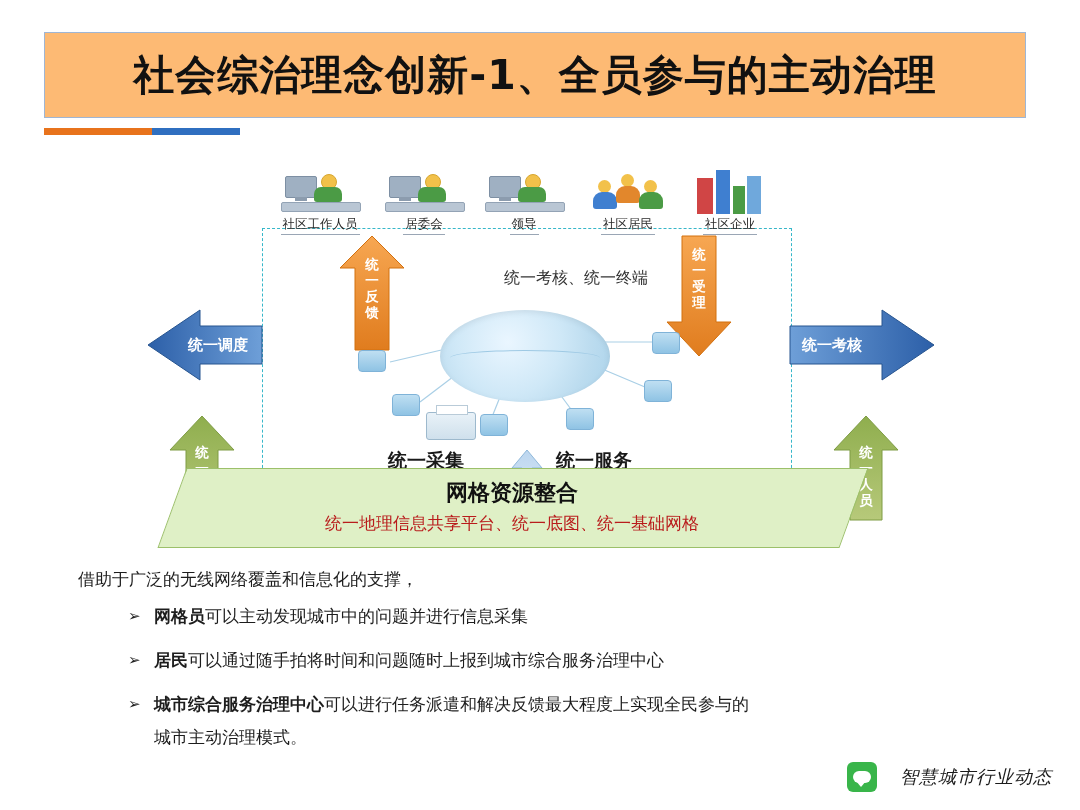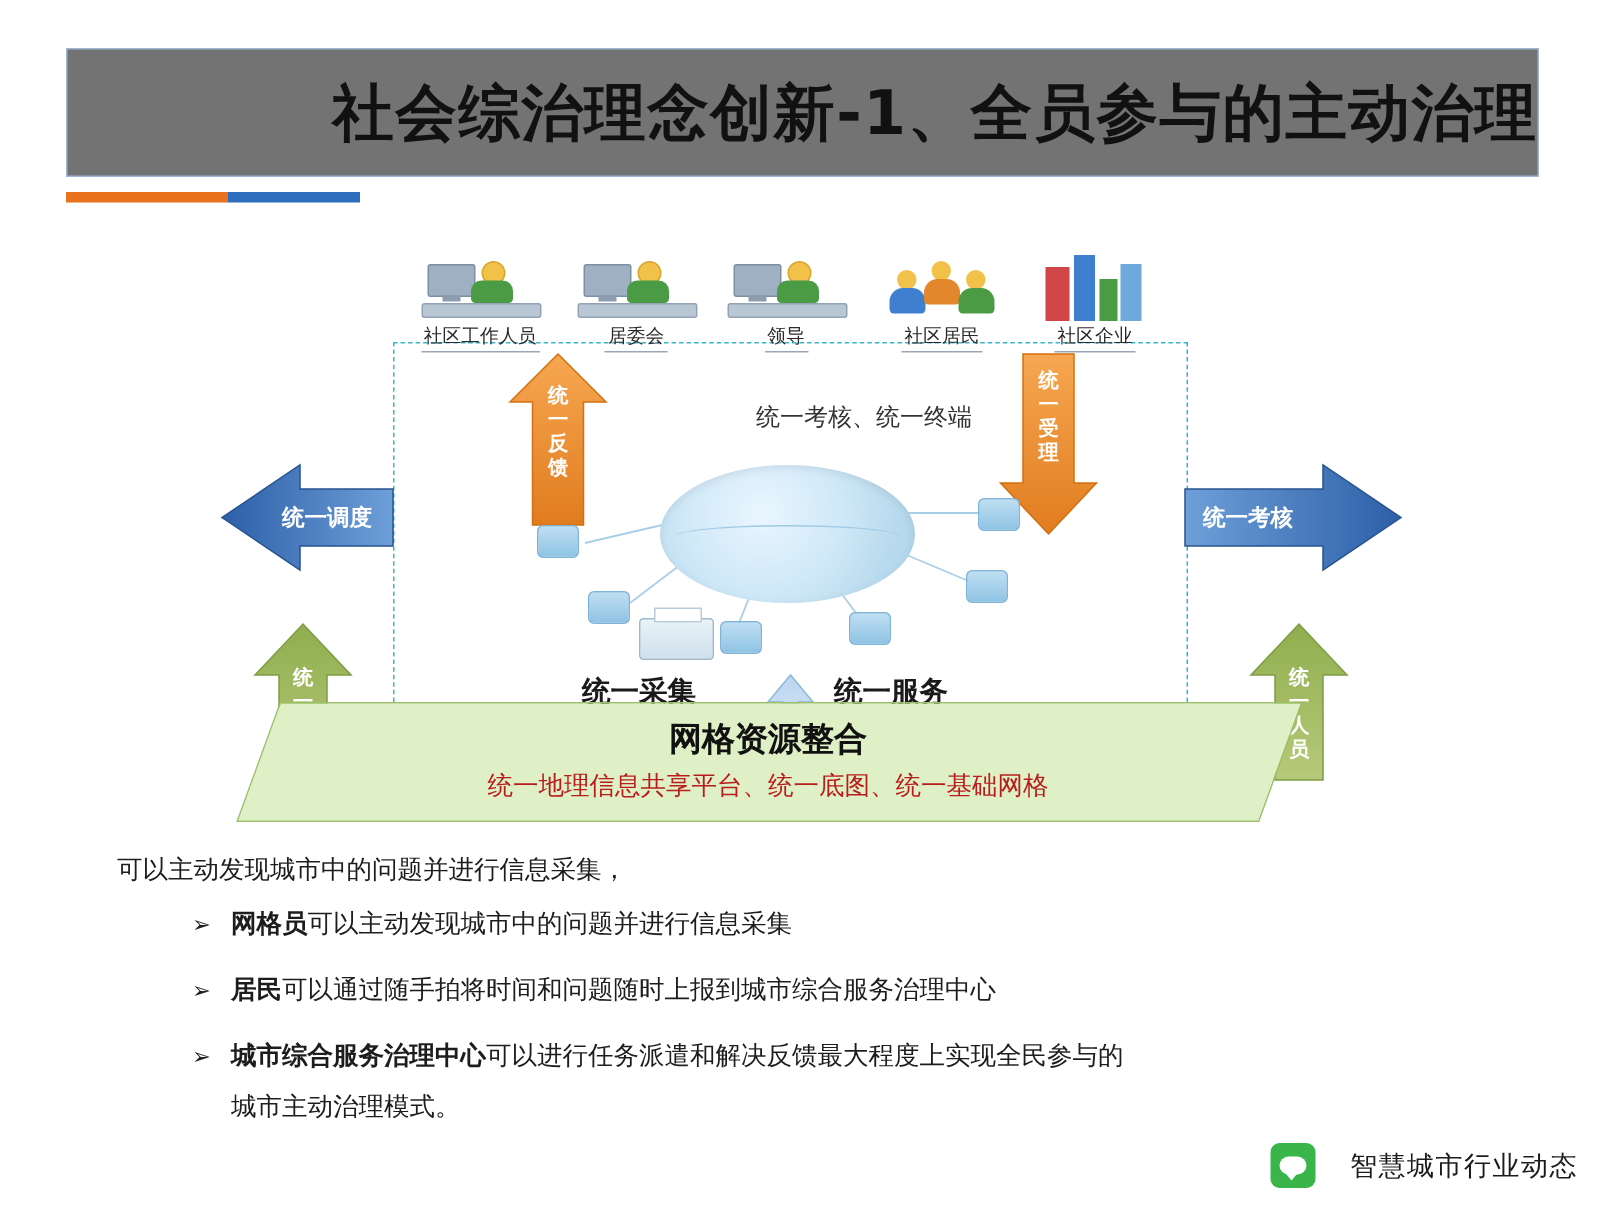--- a/index.html
+++ b/index.html
@@ -9,22 +9,22 @@
     font-family:"Liberation Sans","DejaVu Sans",sans-serif;
     position:relative;
     overflow:hidden;
   }
   .slide{position:absolute;left:0;top:0;width:1080px;height:810px;}
 
   
   .title-box{
     position:absolute;left:44px;top:32px;width:980px;height:84px;
     border:1px solid #9fb6d4;
-    background:#737373;
-    display:flex;align-items:center;justify-content:flex-end;
+    background:#fdba74;
+    display:flex;align-items:center;justify-content:center;
   }
   .title-text{
     font-size:41px;font-weight:bold;color:#111111;
     letter-spacing:1px;white-space:nowrap;
     font-family:"DejaVu Sans","Liberation Sans",sans-serif;
   }
   .title-rule{position:absolute;top:128px;left:44px;height:7px;width:196px;}
   .title-rule .seg-a{position:absolute;left:0;top:0;width:108px;height:7px;background:#e8731c;}
   .title-rule .seg-b{position:absolute;left:108px;top:0;width:88px;height:7px;background:#2f6fc0;}
 
@@ -175,21 +175,21 @@
   .bullet .mark{width:26px;flex:0 0 26px;color:#222;font-size:15px;line-height:26px;}
   .bullet .txt b{font-weight:bold;}
   .bullet .txt{max-width:830px;}
   .cont-line{
     padding-left:76px;font-size:17px;color:#1d1d1d;line-height:26px;margin-top:-10px;
     font-family:Liberation Serif, serif;
   }
 
   
   .wm{
-    position:absolute;right:28px;bottom:18px;display:flex;align-items:center;gap:23px;
+    position:absolute;right:28px;bottom:18px;display:flex;align-items:center;gap:23px;font-style:italic;
   }
   .wm .badge{
     width:30px;height:30px;border-radius:6px;background:#39b54a;position:relative;
   }
   .wm .badge:before{
     content:"";position:absolute;left:6px;top:9px;width:18px;height:12px;border-radius:7px;
     background:#ffffff;
   }
   .wm .badge:after{
     content:"";position:absolute;left:9px;top:19px;width:0;height:0;
@@ -367,21 +367,21 @@
     <div class="service-text">统一服务</div>
 
     <div class="base">
       <div class="shape"></div>
       <div class="t1">网格资源整合</div>
       <div class="t2">统一地理信息共享平台、统一底图、统一基础网格</div>
     </div>
   </div>
 
   <div class="body-wrap">
-    <p class="lead">可以主动发现城市中的问题并进行信息采集，</p>
+    <p class="lead">借助于广泛的无线网络覆盖和信息化的支撑，</p>
 
     <div class="bullet">
       <span class="mark">➢</span>
       <span class="txt"><b>网格员</b><span>可以主动发现城市中的问题并进行信息采集</span></span>
     </div>
 
     <div class="bullet">
       <span class="mark">➢</span>
       <span class="txt"><b>居民</b><span>可以通过随手拍将时间和问题随时上报到城市综合服务治理中心</span></span>
     </div>

